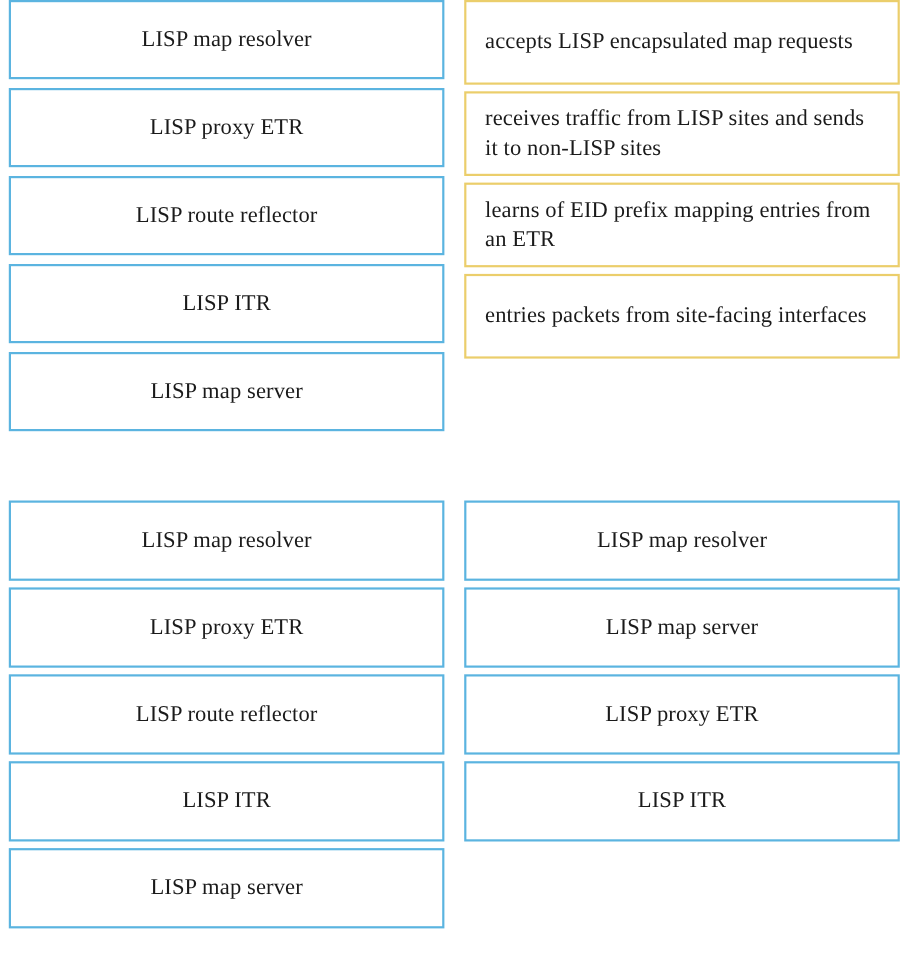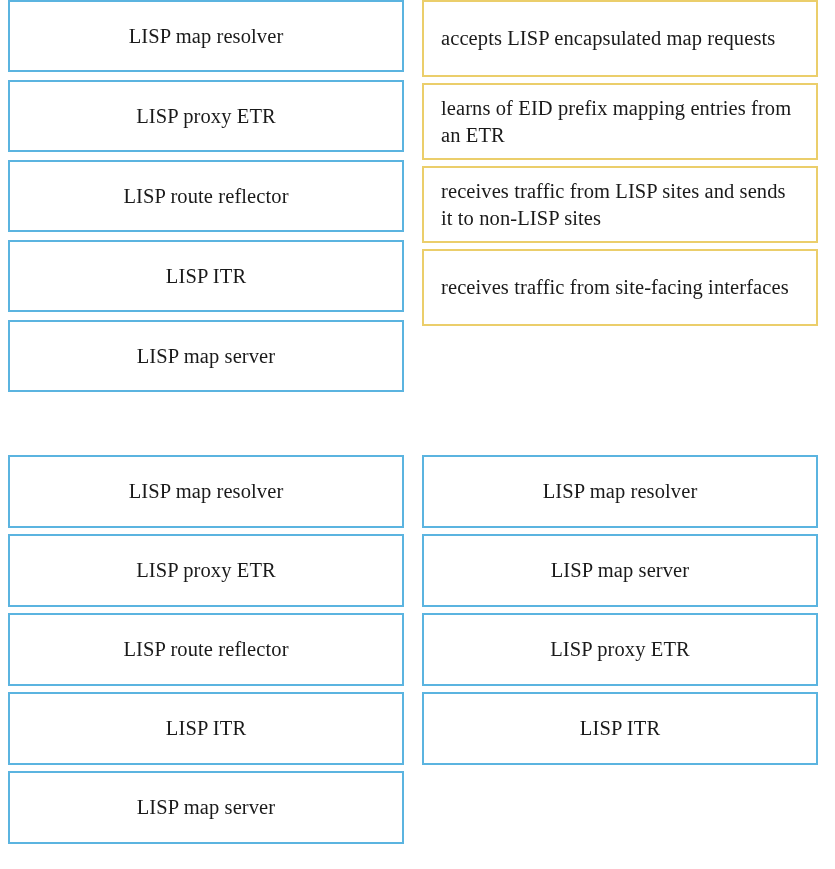--- a/index.html
+++ b/index.html
@@ -98,27 +98,27 @@
     <div class="box box-term">
       <span class="box-text">LISP map server</span>
     </div>
   </div>
 
   <div class="col col-right">
     <div class="box box-def">
       <span class="box-text">accepts LISP encapsulated map requests</span>
     </div>
     <div class="box box-def">
+      <span class="box-text">receives traffic from LISP sites and sends it to non-LISP sites</span>
+    </div>
+    <div class="box box-def">
       <span class="box-text">learns of EID prefix mapping entries from an ETR</span>
     </div>
     <div class="box box-def">
-      <span class="box-text">receives traffic from LISP sites and sends it to non-LISP sites</span>
-    </div>
-    <div class="box box-def">
-      <span class="box-text">receives traffic from site-facing interfaces</span>
+      <span class="box-text">entries packets from site-facing interfaces</span>
     </div>
   </div>
 
 </div>
 
 <div class="section" id="section-bottom">
 
   <div class="col col-left">
     <div class="box box-term box-bottom-left">
       <span class="box-text">LISP map resolver</span>

